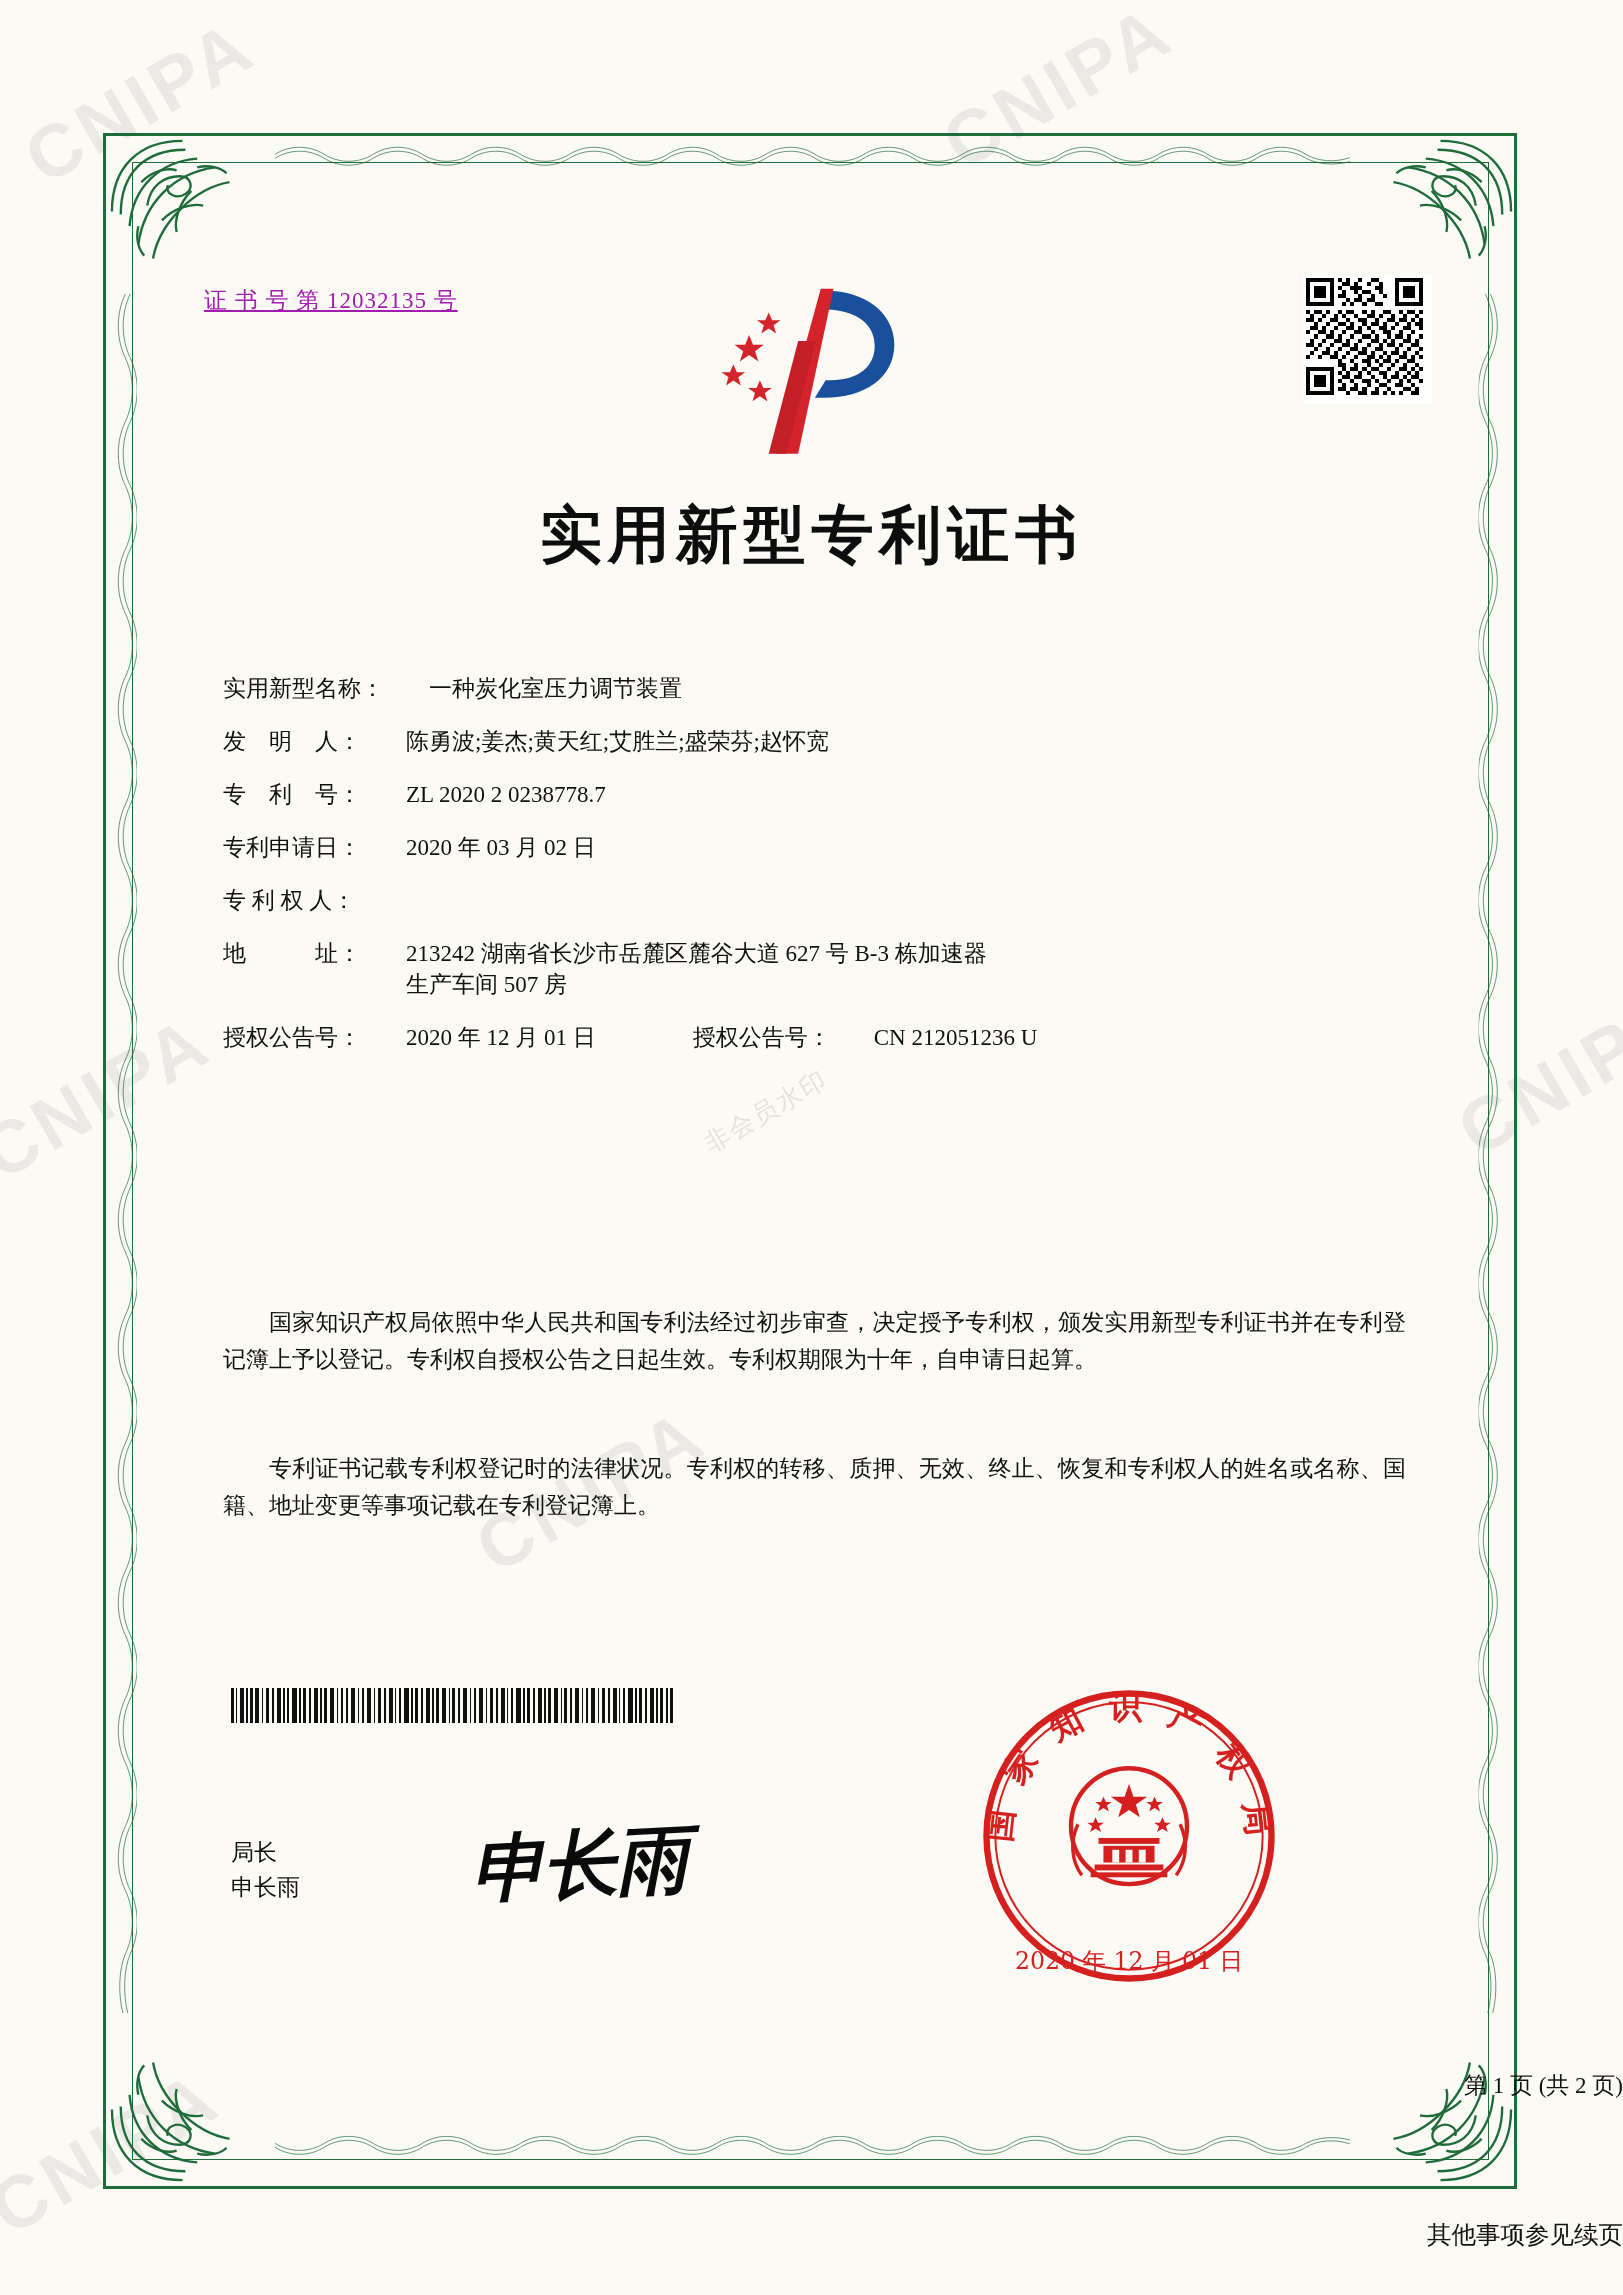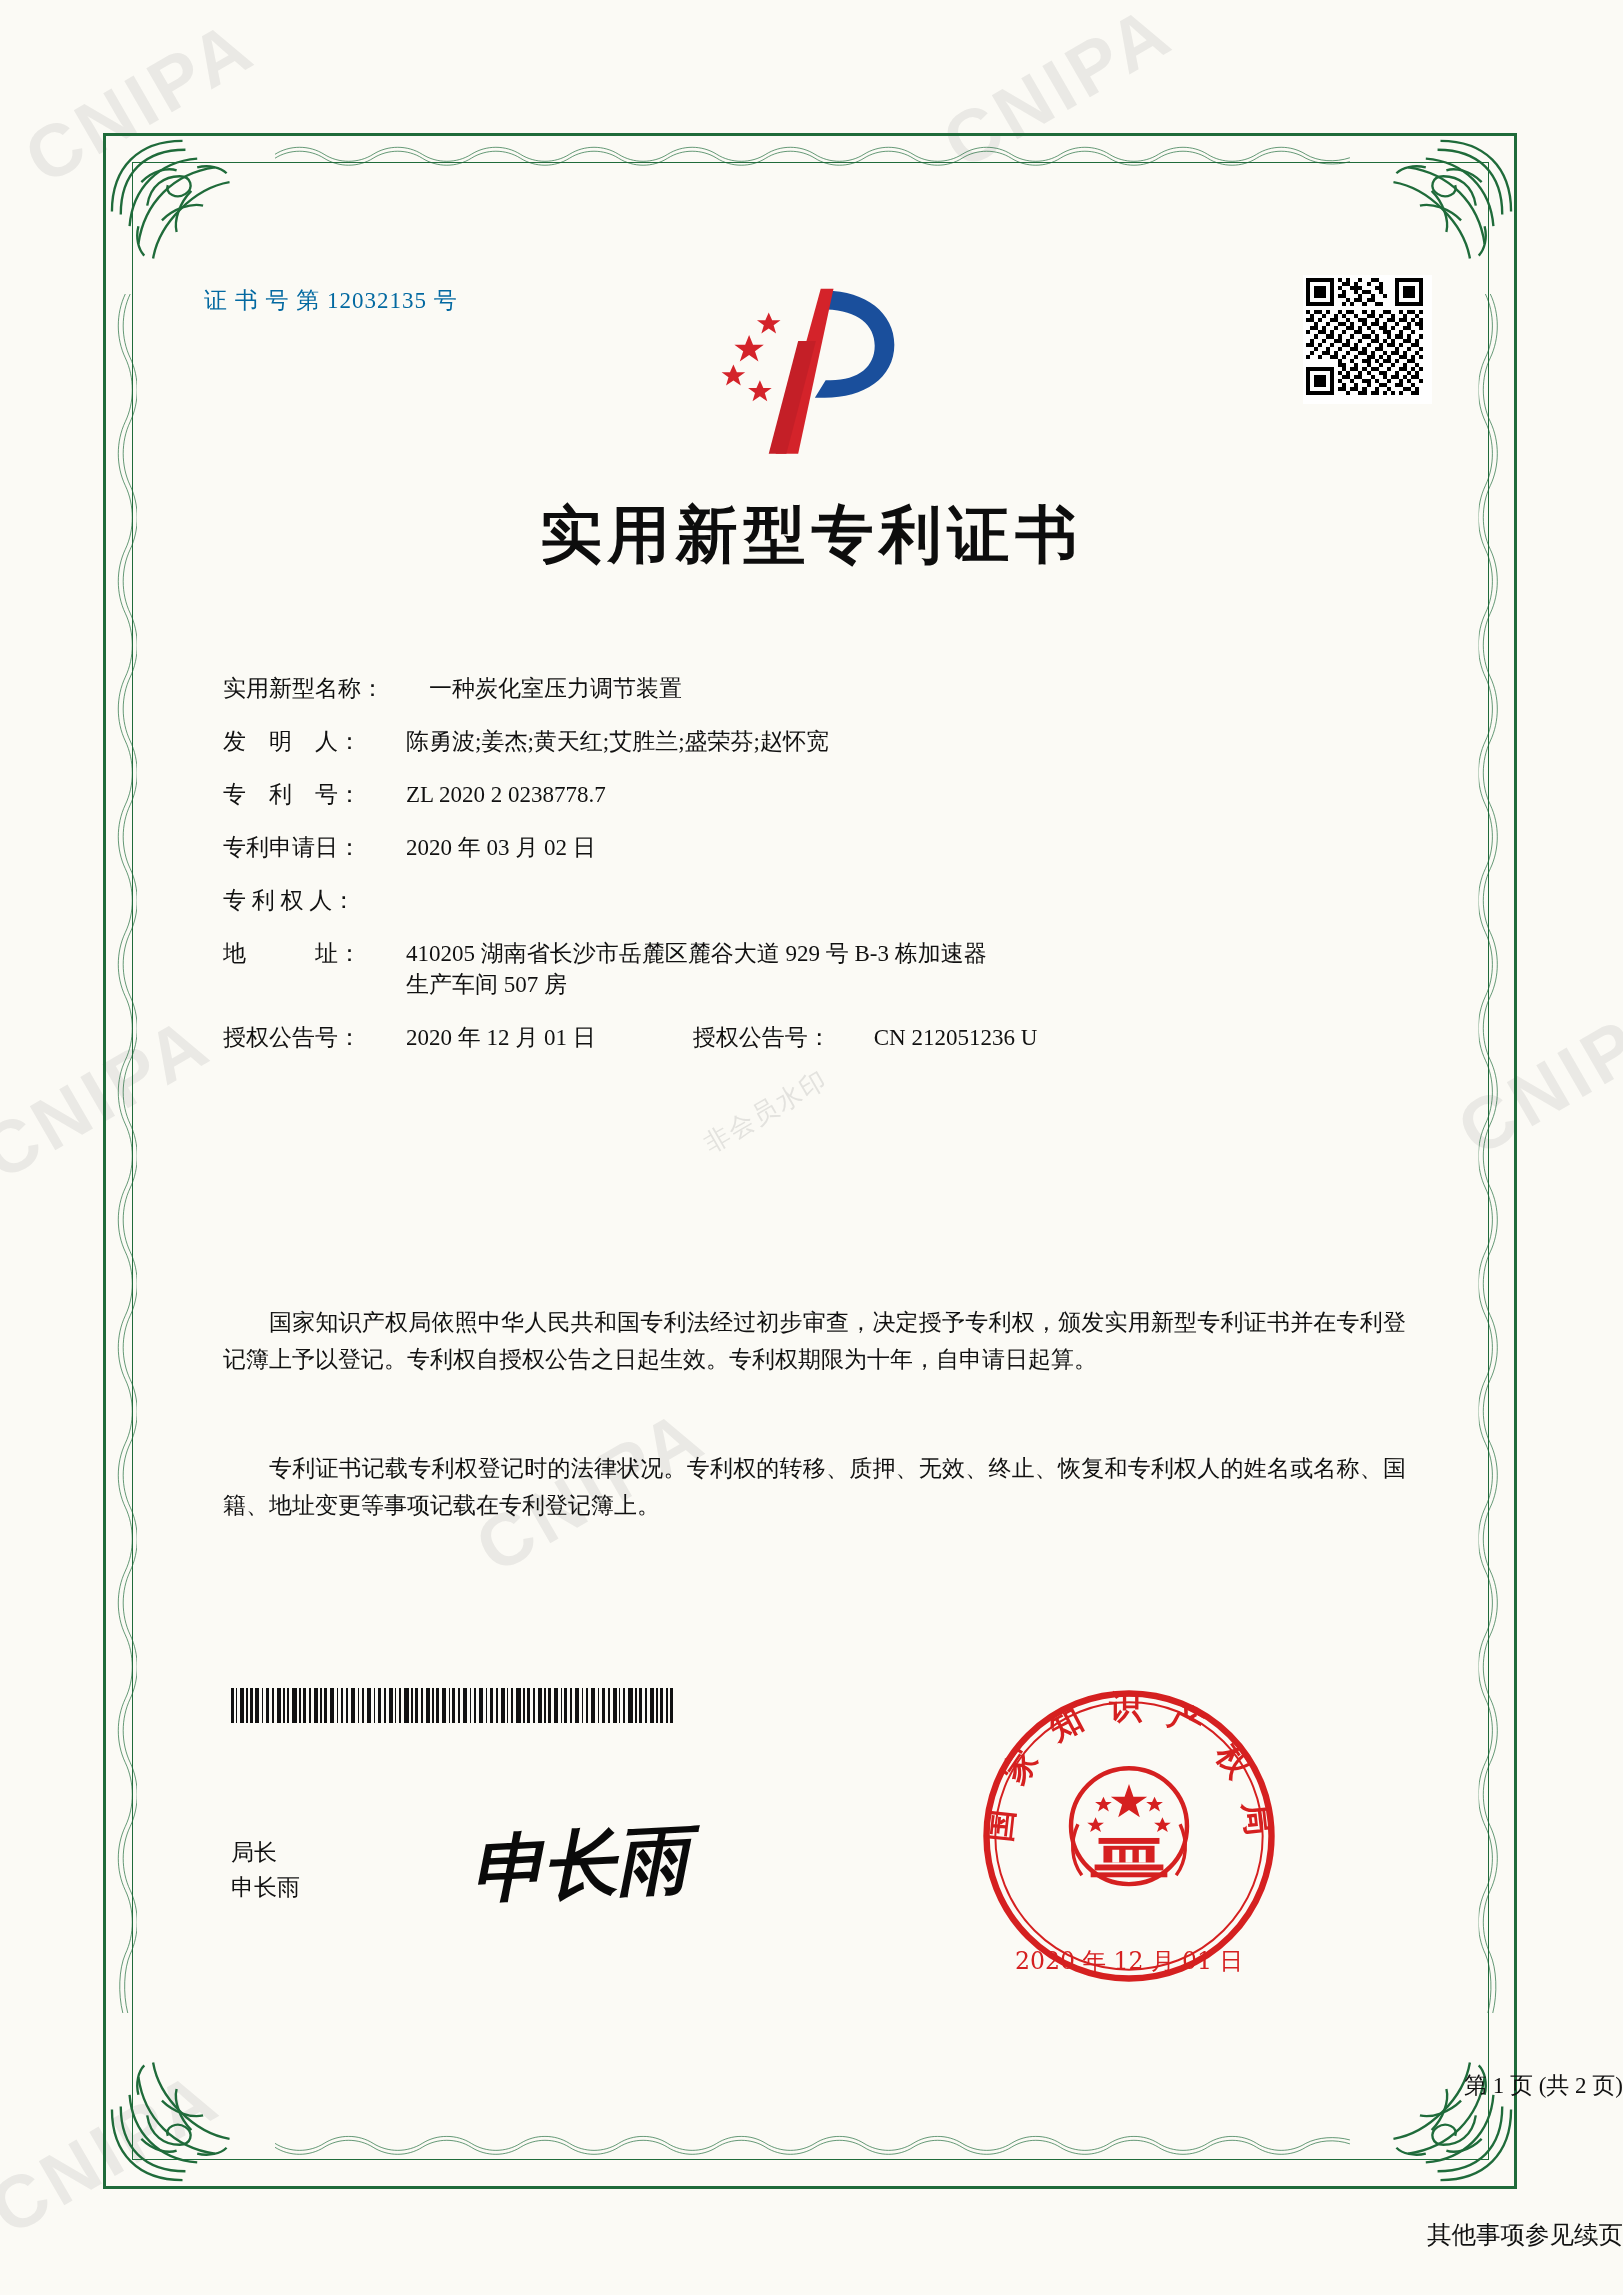--- a/index.html
+++ b/index.html
@@ -100,21 +100,22 @@
   .edge-left { left: 114px; }
   .edge-right { left: 1479px; transform: scaleX(-1); }
 
   
   .cert-no {
     position: absolute;
     left: 204px;
     top: 285px;
     font-size: 23px;
     letter-spacing: 1px;
-    color: #0369a1;
+    color: #a21caf;
+    text-decoration: underline;
   }
   .qr {
     position: absolute;
     left: 1303px;
     top: 275px;
     width: 123px;
     height: 123px;
     background: #fff;
     padding: 2.9px;
   }
@@ -645,21 +646,21 @@
     <div class="frow">
       <span class="flabel">专利申请日：</span>
       <span class="fvalue">2020 年 03 月 02 日</span>
     </div>
     <div class="frow">
       <span class="flabel">专 利 权 人：</span>
     </div>
     <div class="frow">
       <span class="flabel">地　　　址：</span>
       <span class="fvalue">
-        <span>410205 湖南省长沙市岳麓区麓谷大道 929 号 B-3 栋加速器</span>
+        <span>213242 湖南省长沙市岳麓区麓谷大道 627 号 B-3 栋加速器</span>
         <span class="line2">生产车间 507 房</span>
       </span>
     </div>
     <div class="frow frow-2col">
       <span class="flabel">授权公告号：</span>
       <span class="fvalue">2020 年 12 月 01 日</span>
       <span class="flabel2">授权公告号：</span>
       <span class="flabel2">CN 212051236 U</span>
     </div>
   </div>

